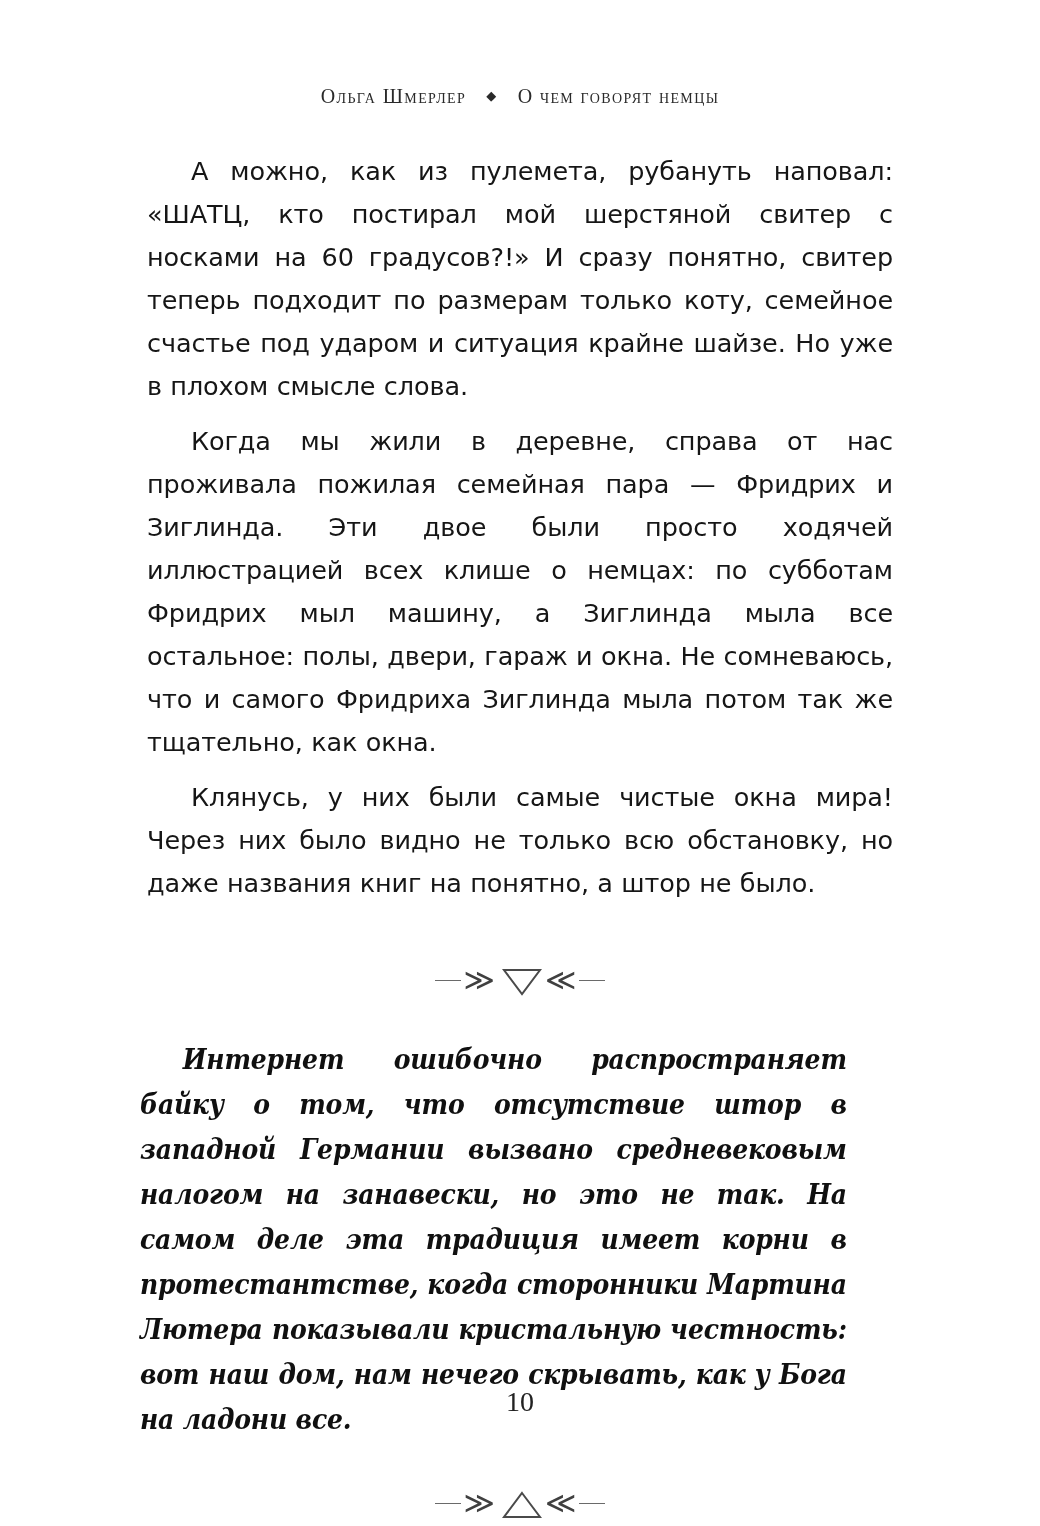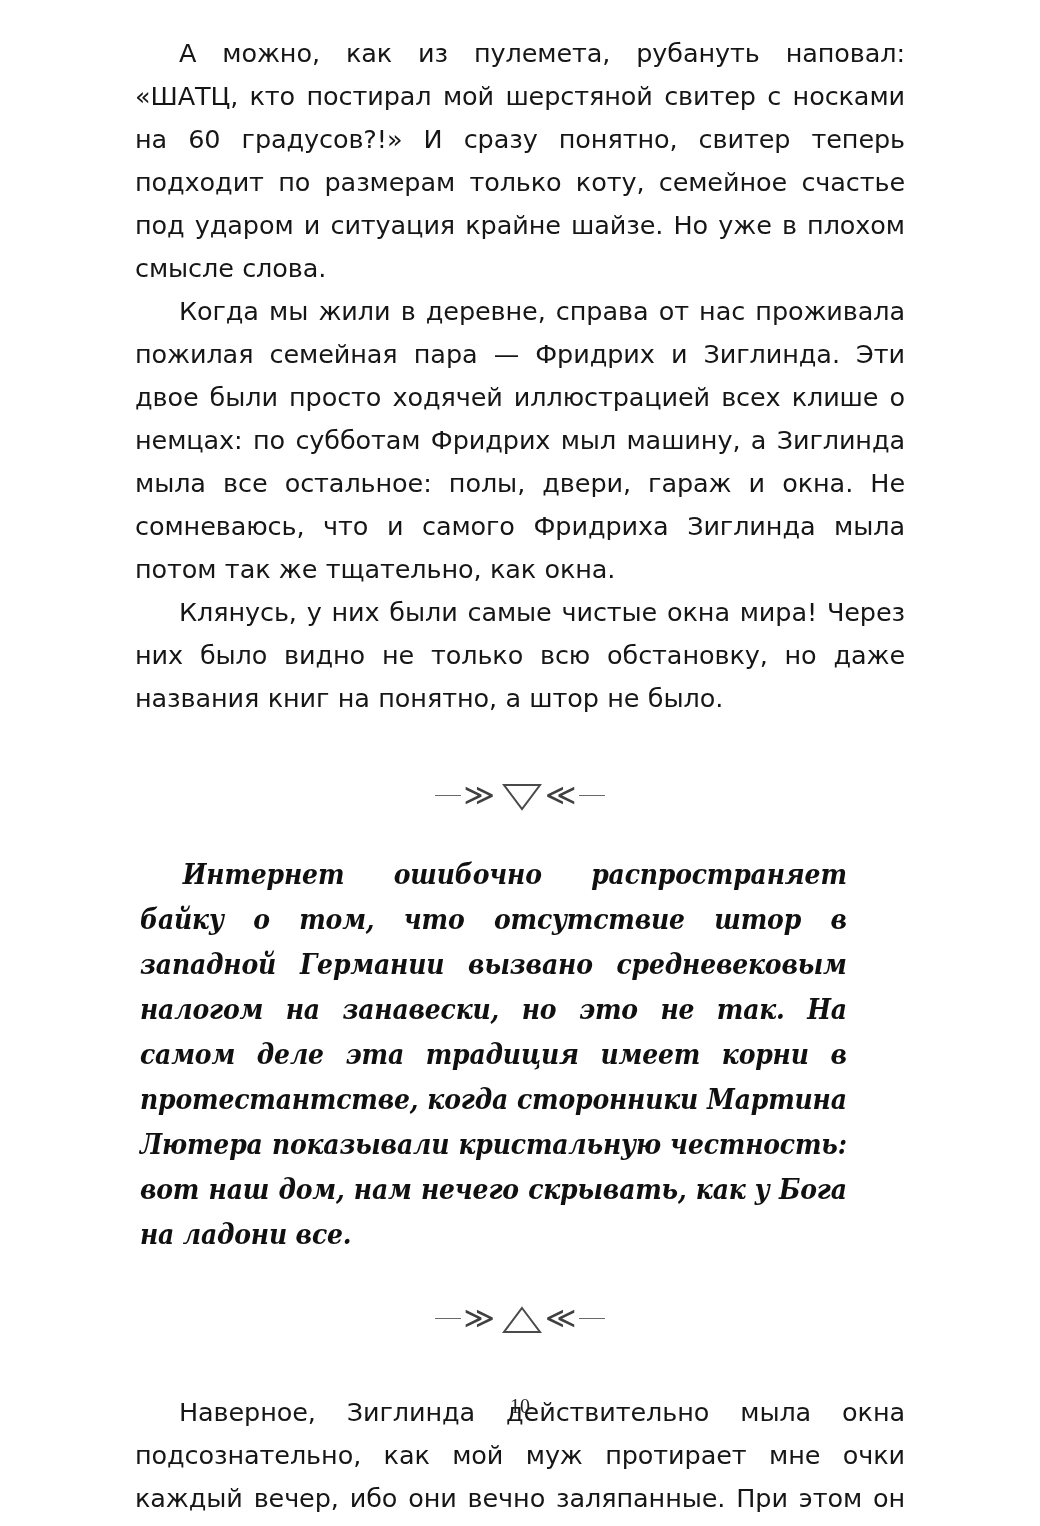--- a/index.html
+++ b/index.html
@@ -49,21 +49,21 @@
   }
 
   
   .column {
     width: 770px;
     margin: 0 auto;
     padding-top: 32px;
   }
 
   p.body-par {
-    margin: 0;
+    margin: 12px;
     font-family: "DejaVu Sans", sans-serif;
     font-size: 25.5px;
     line-height: 43px;
     text-align: justify;
     text-indent: 44px;
     color: #161616;
     font-weight: 400;
     letter-spacing: -0.1px;
     word-spacing: 0.4px;
   }
@@ -133,29 +133,32 @@
   }
 
   
   .folio {
     position: absolute;
     left: 0;
     right: 0;
     bottom: 108px;
     text-align: center;
     font-family: "Liberation Serif", serif;
-    font-size: 20px;
+    font-size: 28px;
     color: #222222;
   }
 </style>
 </head>
 <body>
 
 <div class="page">
 
+  <div class="running-head">
+    <span class="rh-part">Ольга Шмерлер</span><span class="rh-sep">◆</span><span class="rh-part">О чем говорят немцы</span>
+  </div>
 
   <div class="column">
 
     <p class="body-par">А можно, как из пулемета, рубануть наповал: «ШАТЦ, кто постирал мой шерстяной свитер с носками на 60 градусов?!» И сразу понятно, свитер теперь подходит по размерам только коту, семейное счастье под ударом и ситуация крайне шайзе. Но уже в плохом смысле слова.</p>
     <p class="body-par">Когда мы жили в деревне, справа от нас проживала пожилая семейная пара — Фридрих и Зиглинда. Эти двое были просто ходячей иллюстрацией всех клише о немцах: по субботам Фридрих мыл машину, а Зиглинда мыла все остальное: полы, двери, гараж и окна. Не сомневаюсь, что и самого Фридриха Зиглинда мыла потом так же тщательно, как окна.</p>
     <p class="body-par last-line-natural">Клянусь, у них были самые чистые окна мира! Через них было видно не только всю обстановку, но даже названия книг на понятно, а штор не было.</p>
 
     <div class="ornament top">
       <span class="orn-rule"></span>
       <span class="orn-chev">≫</span>

